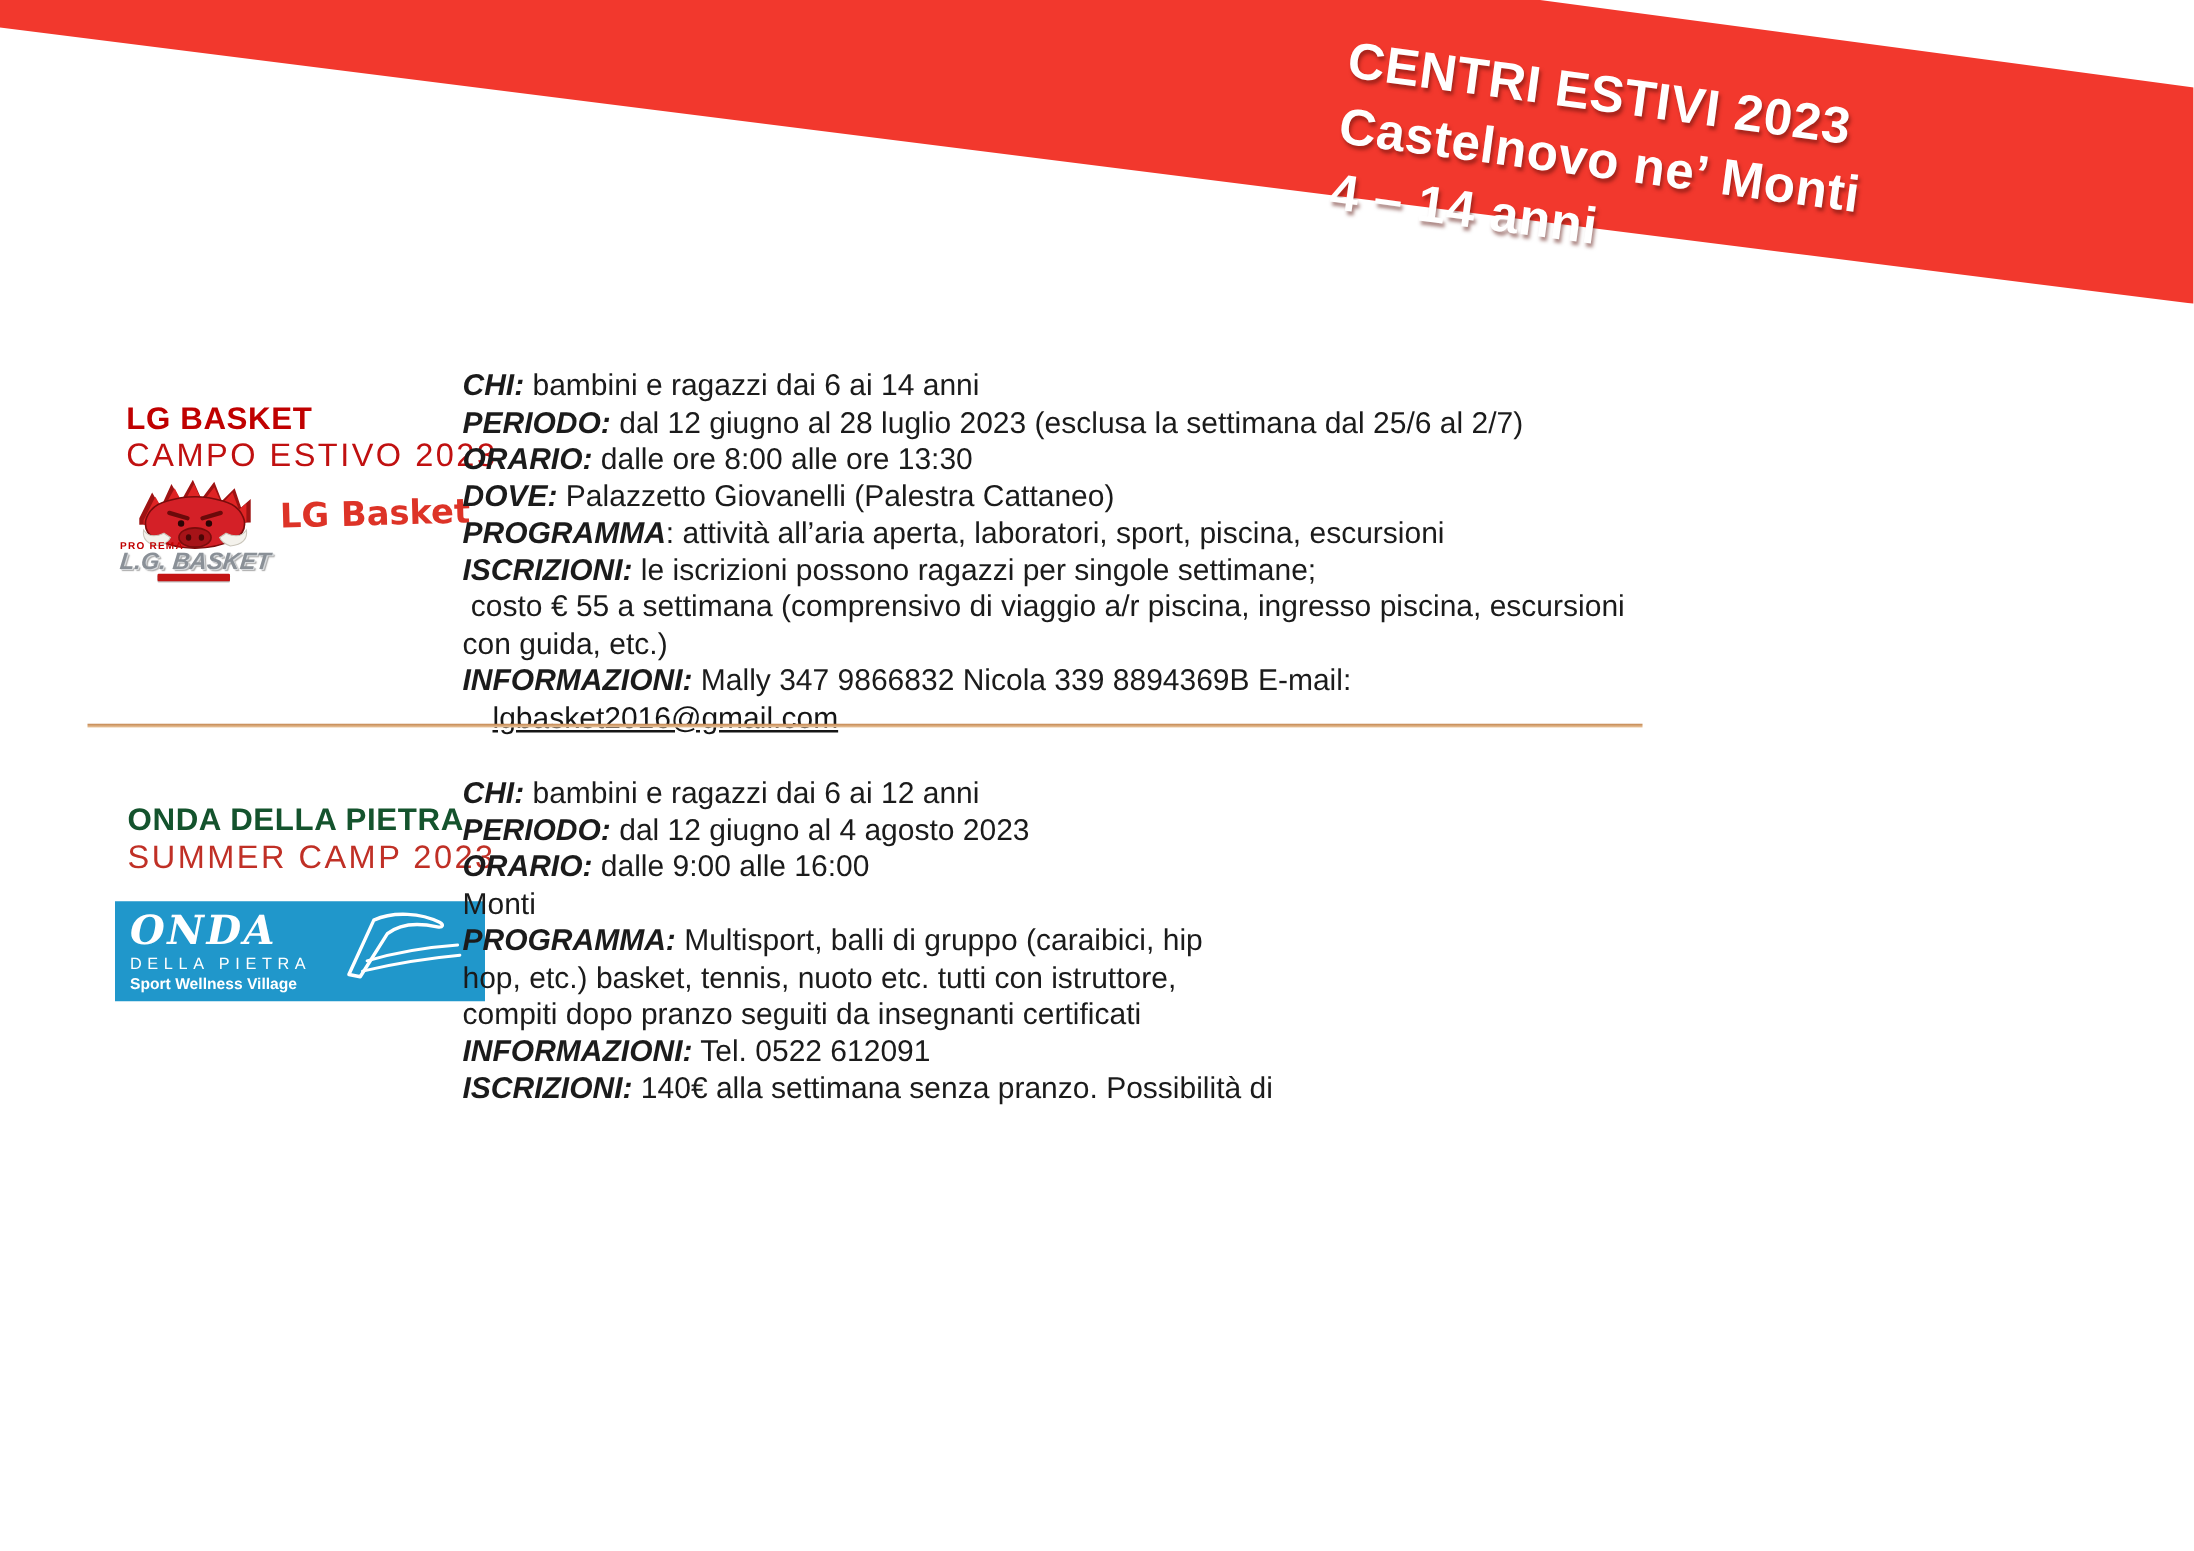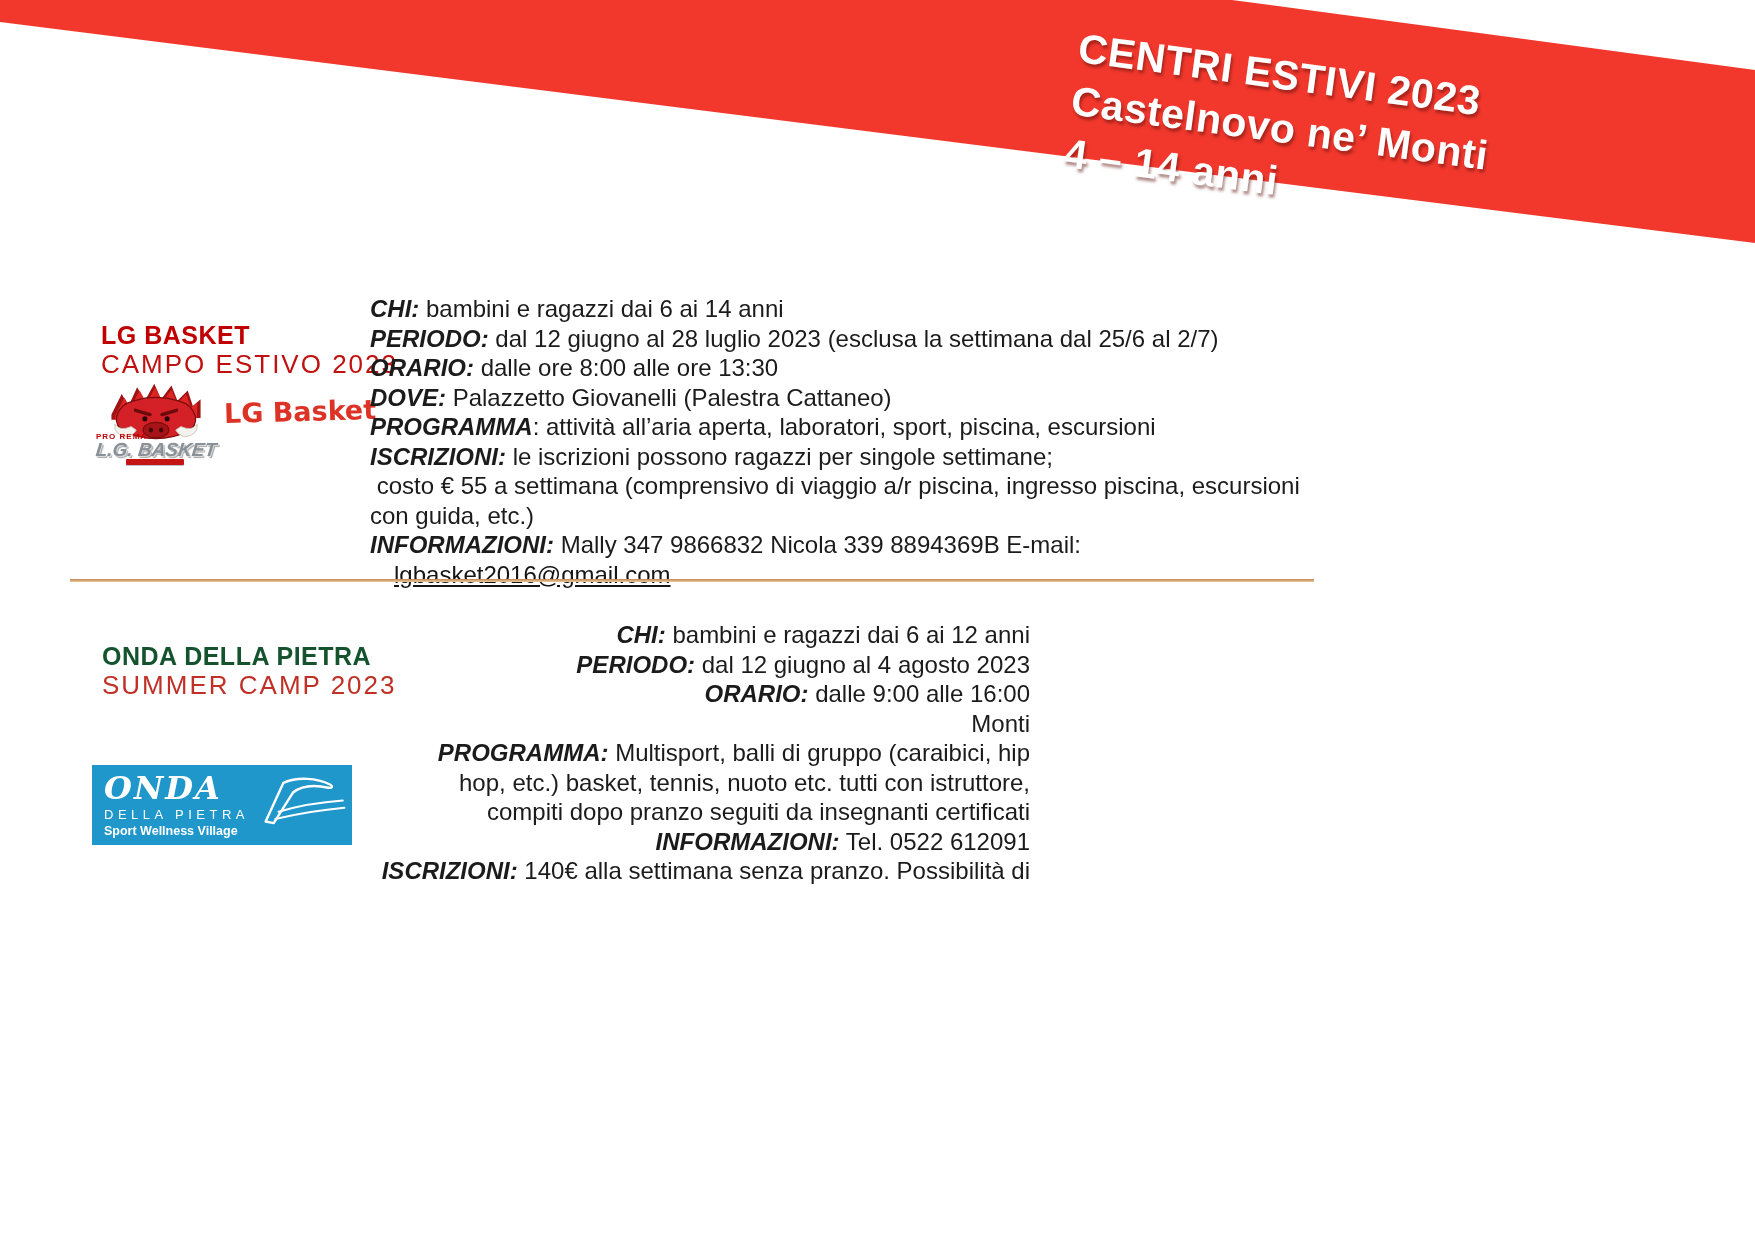--- a/index.html
+++ b/index.html
@@ -33,34 +33,34 @@
   .lg-wordmark{position:absolute;top:57px;left:0;width:100%;text-align:center;
                font-size:19px;font-weight:900;font-style:italic;color:#8a9097;
                letter-spacing:0;transform:skewX(-6deg);
                text-shadow:1px 1px 0 #d7dadd,2px 2px 1px rgba(0,0,0,.35);white-space:nowrap;}
   .lg-ribbon{position:absolute;top:77px;left:36px;width:58px;height:6px;background:#C41414;
              border-radius:1px;box-shadow:0 1px 0 rgba(0,0,0,.25);}
   .lg-side{position:absolute;left:224px;top:396px;font-family:"DejaVu Sans",sans-serif;
            font-weight:700;font-size:27px;color:#DD3327;transform:rotate(-1.5deg);white-space:nowrap;}
 
   
-  .onda-logo{position:absolute;left:92px;top:721px;width:260px;height:80px;
+  .onda-logo{position:absolute;left:92px;top:721px;width:296px;height:80px;
              background:#2097CB;display:flex;align-items:center;
-             padding:6px 6px 6px 12px;box-sizing:border-box;margin-top:44px;}
+             padding:6px 6px 6px 12px;box-sizing:border-box;}
   .onda-left{width:152px;color:#fff;}
   .onda-name{font-family:"DejaVu Serif",serif;font-style:italic;font-weight:700;
              font-size:32px;line-height:32px;letter-spacing:2px;}
   .onda-line2{font-size:13px;font-weight:400;letter-spacing:4.5px;margin-top:3px;white-space:nowrap;}
   .onda-line3{font-size:12.5px;font-weight:700;margin-top:2px;white-space:nowrap;}
   .onda-wave{flex:1;height:100%;}
 
   
   .body-block{position:absolute;font-size:24px;line-height:29.5px;color:#1b1b1b;}
   .s1-body{left:370px;top:294px;width:980px;}
-  .s2-body{left:370px;top:620px;width:660px;text-align:right;}
+  .s2-body{left:370px;top:620px;width:660px;}
   .body-line{white-space:pre-wrap;}
   .seg-label{font-weight:700;font-style:italic;}
   .seg-t{font-weight:400;}
   .seg-alt{font-family:"DejaVu Sans",sans-serif;color:#3c3c3c;font-size:22px;}
   .seg-link{color:#151515;text-decoration:underline;cursor:pointer;margin-left:24px;}
 
   
   .divider{position:absolute;left:70px;top:579px;width:1244px;height:3px;
            background:linear-gradient(180deg,#c3854e,#ecc9a2);}
 </style>

